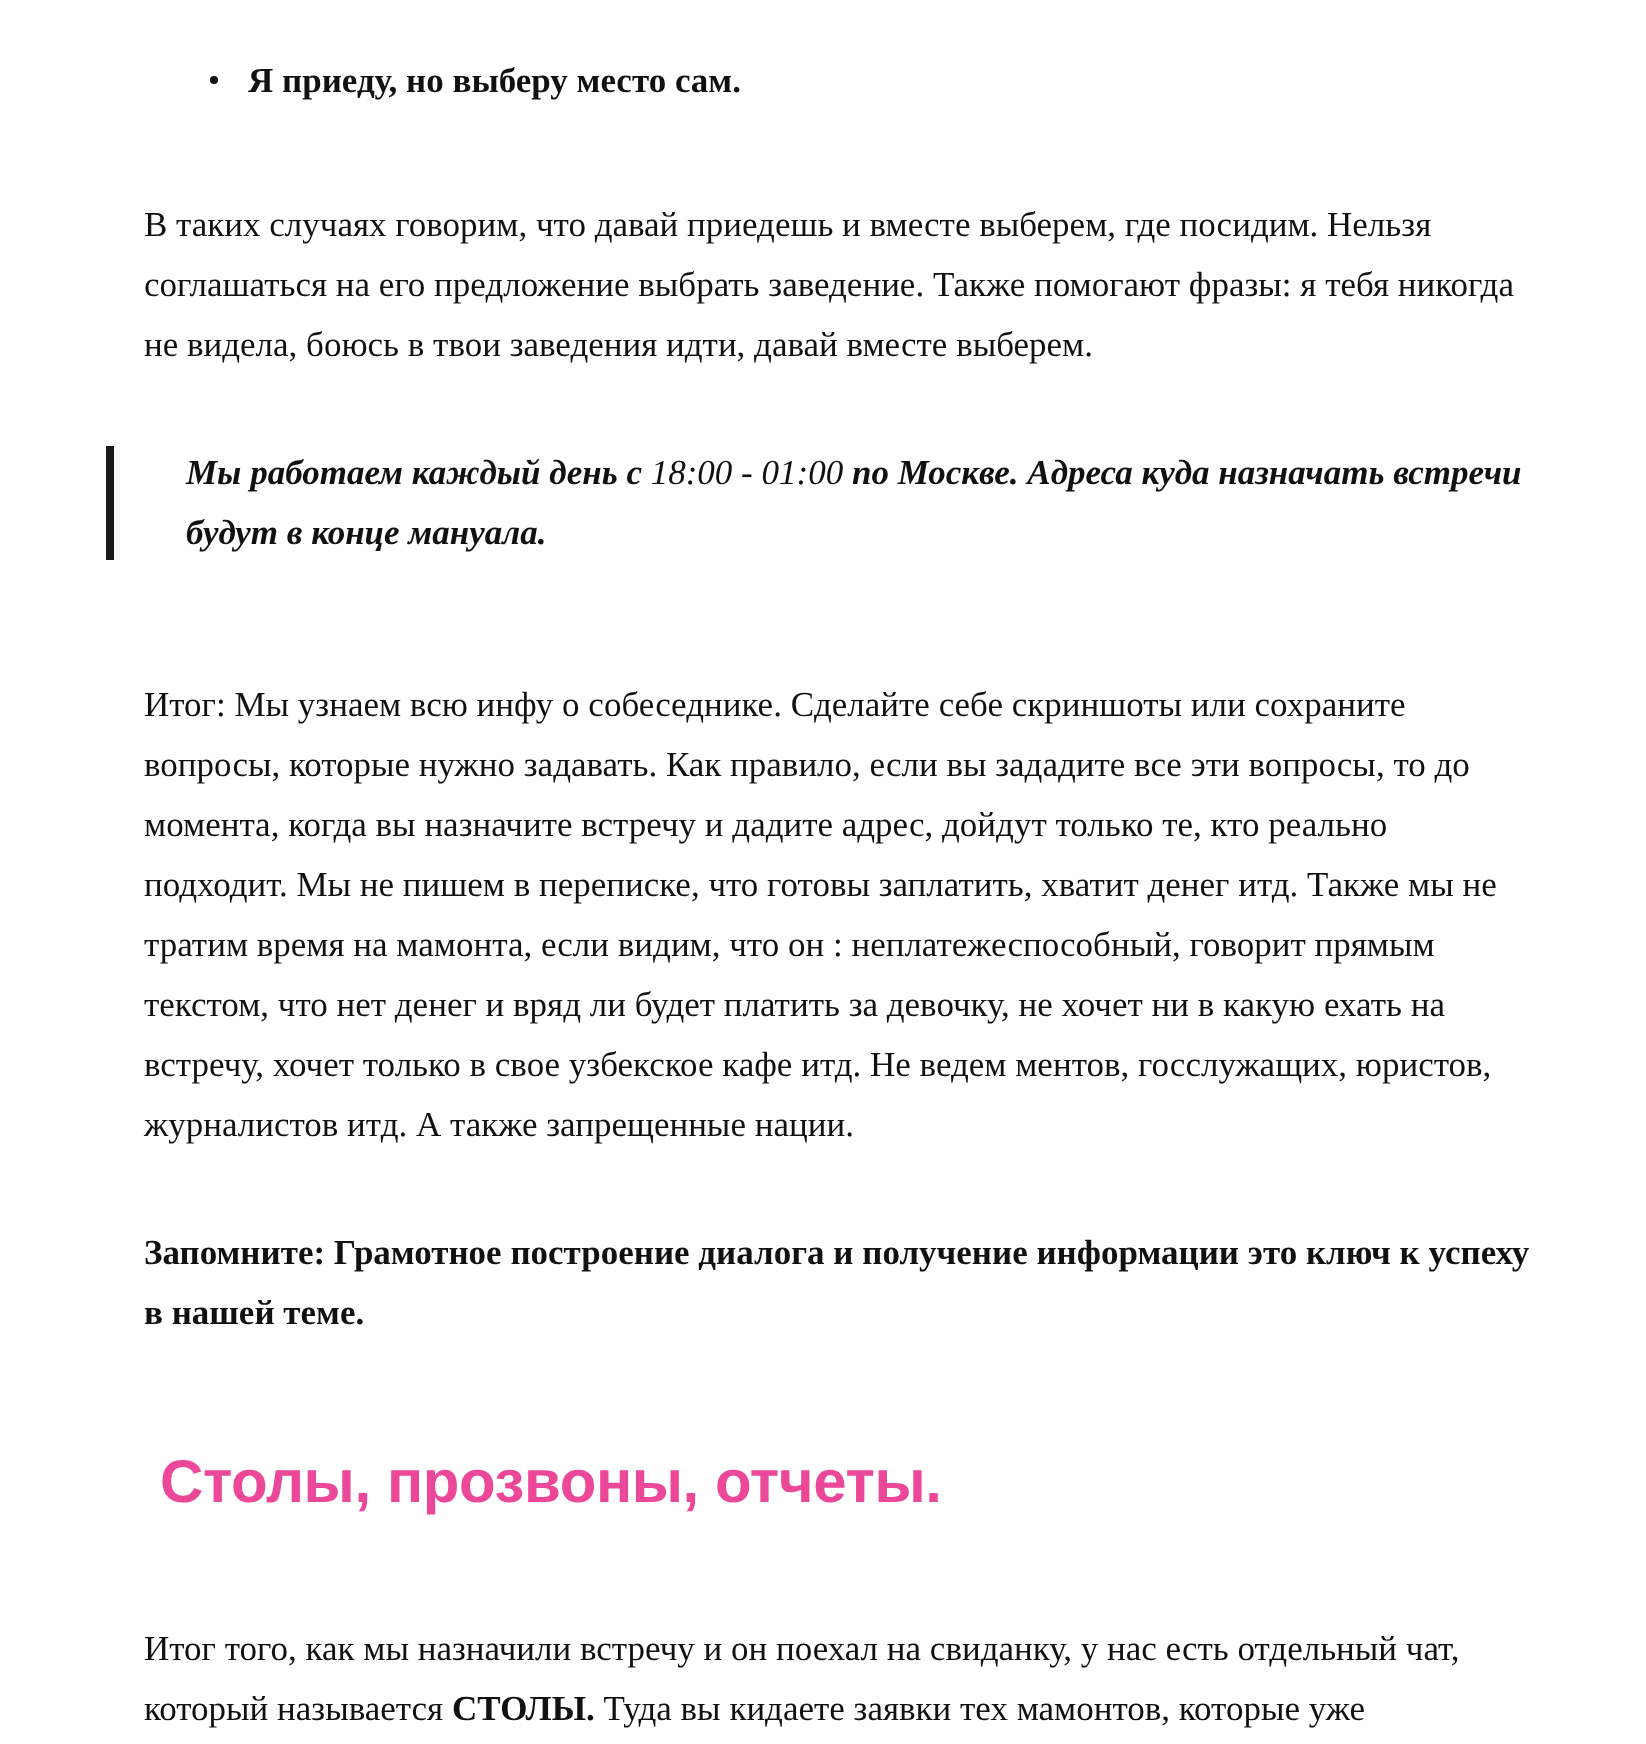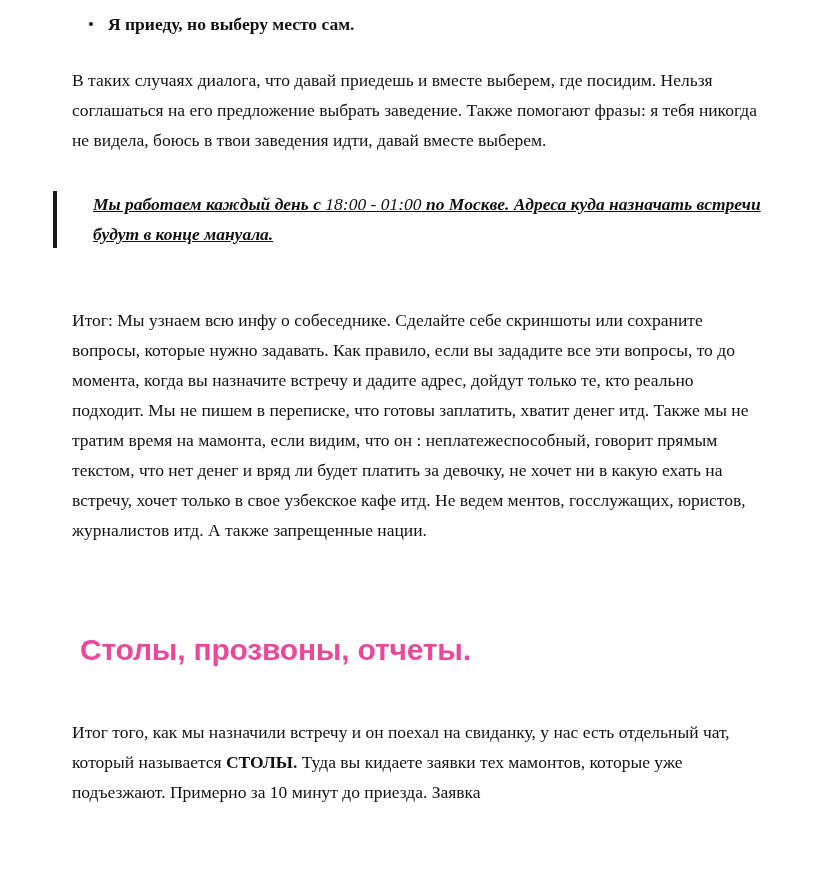--- a/index.html
+++ b/index.html
@@ -22,21 +22,21 @@
     overflow: hidden;
   }
   .content {
     padding-left: 72px;
     padding-right: 58px;
     padding-top: 0;
   }
 
   
   ul.bullet-list {
-    margin: 0;
+    margin: 16px;
     padding: 0 0 0 36px;
     list-style: none;
   }
   ul.bullet-list li {
     position: relative;
     font-size: 17.5px;
     line-height: 30px;
     font-weight: bold;
     padding-top: 9px;
     padding-left: 0;
@@ -64,21 +64,20 @@
   .gap-2 { height: 56px; }
   .gap-3 { height: 34px; }
   .gap-4 { height: 52px; }
   .gap-5 { height: 48px; }
 
   
   .quote-wrap {
     position: relative;
     margin: 0;
     padding-left: 21px;
-    text-decoration: underline;
   }
   .quote-bar {
     position: absolute;
     left: -19px;
     top: 2px;
     width: 4px;
     height: 57px;
     background: #1a1a1a;
   }
   .quote-text {
@@ -115,35 +114,36 @@
   <div class="content">
 
     <ul class="bullet-list">
       <li>
         <span>Я приеду, но выберу место сам.</span>
       </li>
     </ul>
 
     <div class="gap-1"></div>
 
-    <p class="body-par">В таких случаях диалога, что давай приедешь и вместе выберем, где посидим. Нельзя соглашаться на его предложение выбрать заведение. Также помогают фразы: я тебя никогда не видела, боюсь в твои заведения идти, давай вместе выберем.</p>
+    <p class="body-par">В таких случаях говорим, что давай приедешь и вместе выберем, где посидим. Нельзя соглашаться на его предложение выбрать заведение. Также помогают фразы: я тебя никогда не видела, боюсь в твои заведения идти, давай вместе выберем.</p>
 
     <div class="gap-3"></div>
 
     <div class="quote-wrap">
       <div class="quote-bar"></div>
       <p class="quote-text"><span>Мы работаем каждый день с </span><span class="time">18:00 - 01:00</span><span> по Москве. Адреса куда назначать встречи будут в конце мануала.</span></p>
     </div>
 
     <div class="gap-2"></div>
 
     <p class="body-par">Итог: Мы узнаем всю инфу о собеседнике. Сделайте себе скриншоты или сохраните вопросы, которые нужно задавать. Как правило, если вы зададите все эти вопросы, то до момента, когда вы назначите встречу и дадите адрес, дойдут только те, кто реально подходит. Мы не пишем в переписке, что готовы заплатить, хватит денег итд. Также мы не тратим время на мамонта, если видим, что он : неплатежеспособный, говорит прямым текстом, что нет денег и вряд ли будет платить за девочку, не хочет ни в какую ехать на встречу, хочет только в свое узбекское кафе итд. Не ведем ментов, госслужащих, юристов, журналистов итд. А также запрещенные нации.</p>
 
     <div class="gap-3"></div>
 
+    <p class="body-par" style="font-weight:bold;">Запомните: Грамотное построение диалога и получение информации это ключ к успеху в нашей теме.</p>
 
     <div class="gap-4"></div>
 
     <h2 class="section-heading">Столы, прозвоны, отчеты.</h2>
 
     <div class="gap-5"></div>
 
     <p class="body-par"><span>Итог того, как мы назначили встречу и он поехал на свиданку, у нас есть отдельный чат, который называется </span><strong class="inline-b">СТОЛЫ.</strong><span> Туда вы кидаете заявки тех мамонтов, которые уже подъезжают. Примерно за 10 минут до приезда. Заявка</span></p>
 
   </div>

